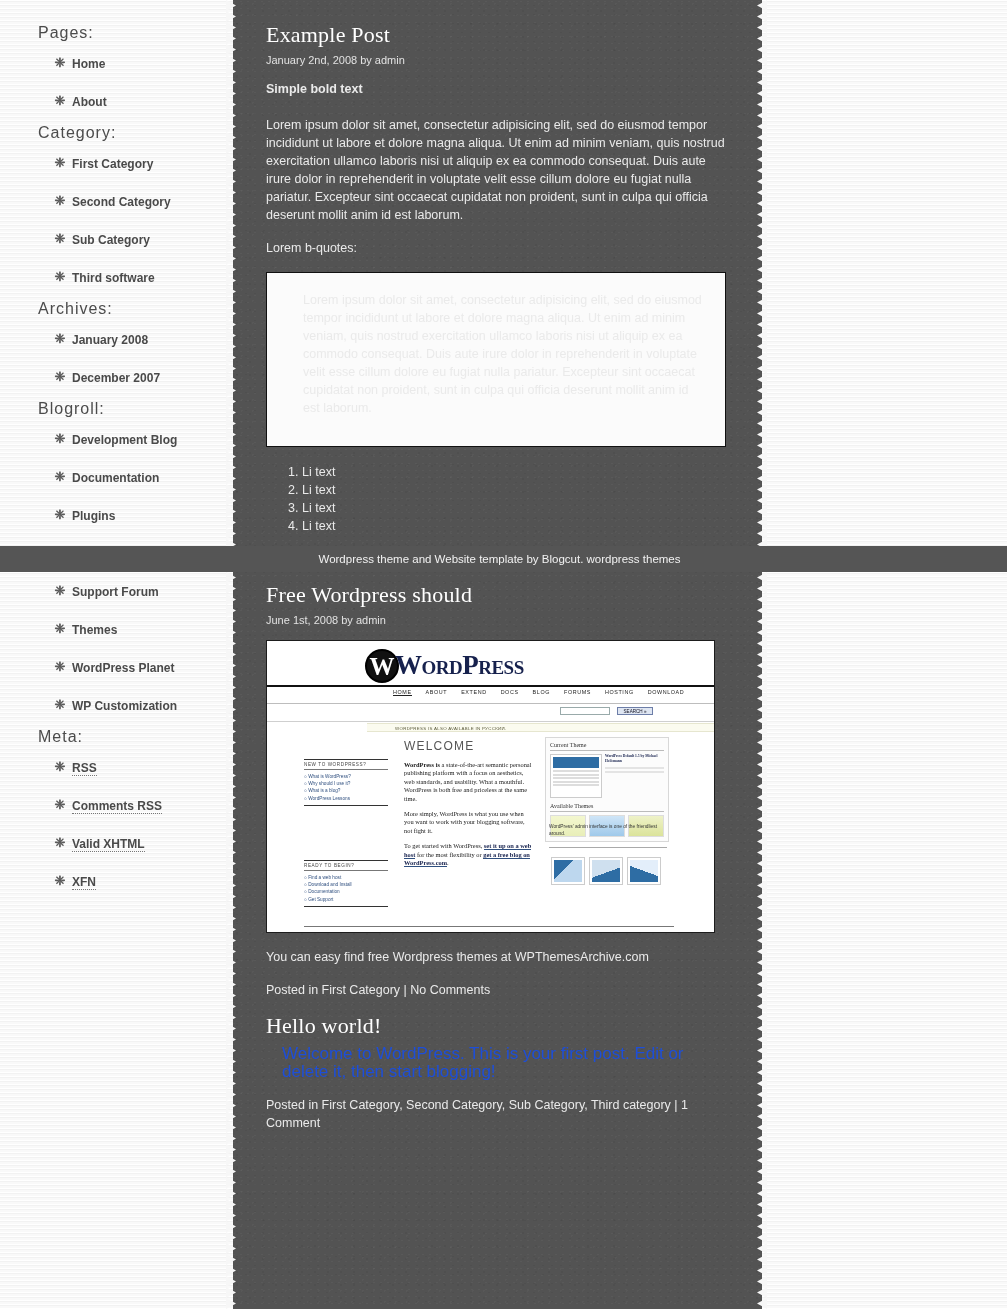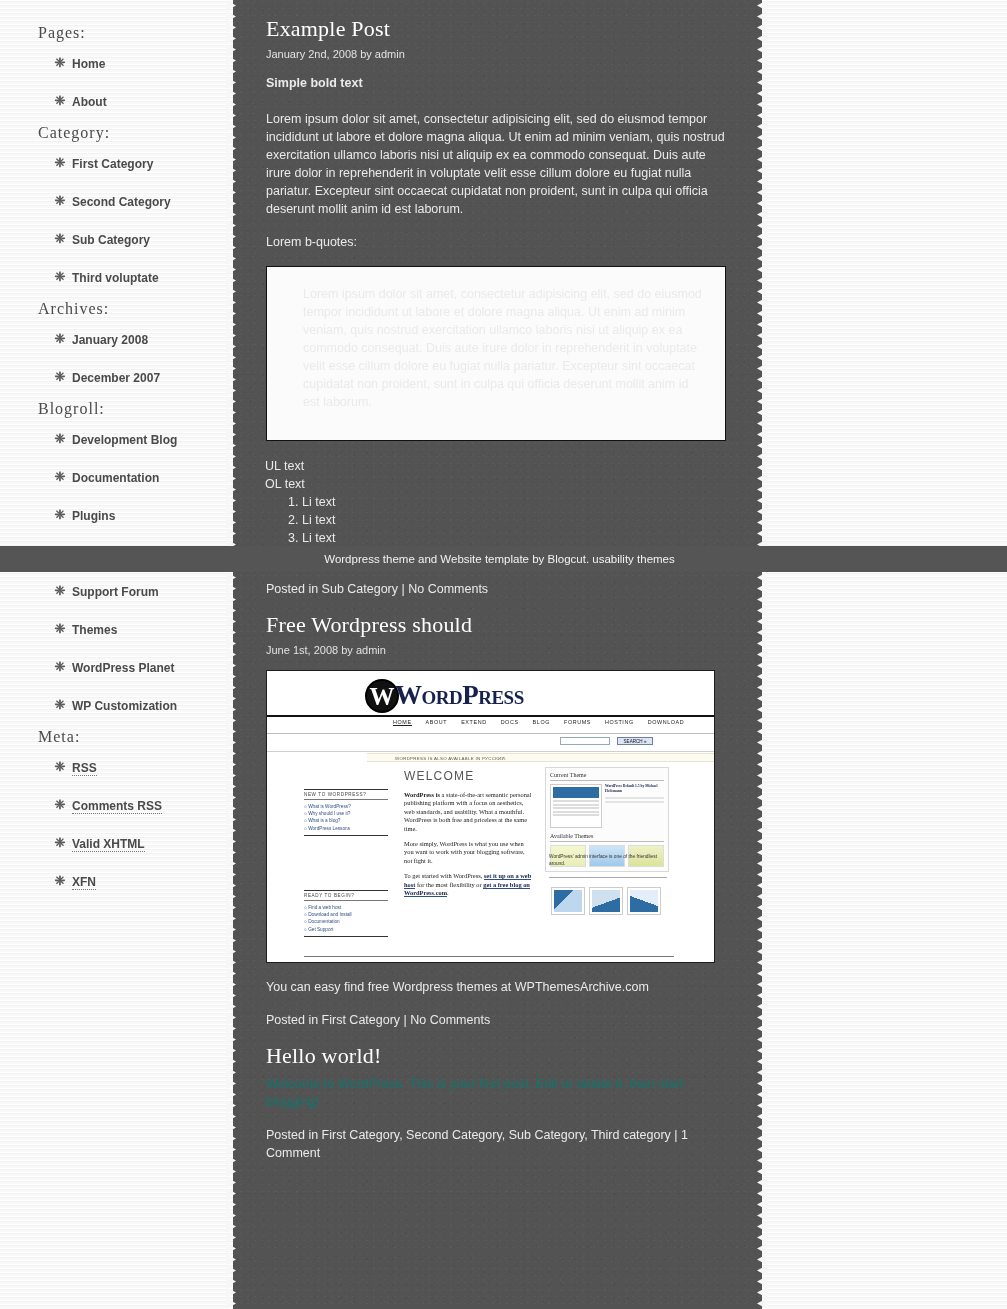--- a/index.html
+++ b/index.html
@@ -30,21 +30,21 @@
   #sidebar {
     position: absolute;
     left: 0; top: 0;
     width: 232px;
     height: 1309px;
     padding-top: 24px;
     z-index: 3;
   }
   .widget { margin-bottom: 4px; }
   .widget-title {
-    font-family: Liberation Serif, serif;
+    font-family: Liberation Sans, sans-serif;
     font-size: 16px;
     letter-spacing: 1px;
     color: #4b4b4b;
     margin: 0 0 6px 38px;
     font-weight: normal;
   }
   .widget-list { list-style: none; margin: 0; padding: 0; }
   .widget-list li {
     margin: 0 0 8px 0;
     padding: 0;
@@ -97,21 +97,21 @@
     height: 1309px;
     z-index: 4;
   }
   #torn-left  { left: 226px; }
   #torn-right { left: 757px; }
 
   #content {
     position: absolute;
     left: 266px; top: 0;
     width: 460px;
-    padding-top: 16px;
+    padding-top: 22px;
     z-index: 3;
     color: #e8e8e8;
   }
 
   .post { margin-bottom: 4px; }
   .post-title {
     font-family: "Liberation Serif", serif;
     font-weight: normal;
     font-size: 22px;
     line-height: 26px;
@@ -201,21 +201,21 @@
           <li><a href="#" class="widget-link"><span class="bullet">❈</span><span>Home</span></a></li>
           <li><a href="#" class="widget-link"><span class="bullet">❈</span><span>About</span></a></li>
         </ul>
       </div>
       <div class="widget">
         <h3 class="widget-title">Category:</h3>
         <ul class="widget-list">
           <li><a href="#" class="widget-link"><span class="bullet">❈</span><span>First Category</span></a></li>
           <li><a href="#" class="widget-link"><span class="bullet">❈</span><span>Second Category</span></a></li>
           <li><a href="#" class="widget-link"><span class="bullet">❈</span><span>Sub Category</span></a></li>
-          <li><a href="#" class="widget-link"><span class="bullet">❈</span><span>Third voluptate</span></a></li>
+          <li><a href="#" class="widget-link"><span class="bullet">❈</span><span>Third software</span></a></li>
         </ul>
       </div>
       <div class="widget">
         <h3 class="widget-title">Archives:</h3>
         <ul class="widget-list">
           <li><a href="#" class="widget-link"><span class="bullet">❈</span><span>January 2008</span></a></li>
           <li><a href="#" class="widget-link"><span class="bullet">❈</span><span>December 2007</span></a></li>
         </ul>
       </div>
       <div class="widget">
@@ -257,24 +257,20 @@
       <h2 class="post-title">Example Post</h2>
       <div class="post-meta">January 2nd, 2008 by admin</div>
       <div class="post-body">
         <p class="bold-line">Simple bold text</p>
         <p>Lorem ipsum dolor sit amet, consectetur adipisicing elit, sed do eiusmod tempor incididunt ut labore et dolore magna aliqua. Ut enim ad minim veniam, quis nostrud exercitation ullamco laboris nisi ut aliquip ex ea commodo consequat. Duis aute irure dolor in reprehenderit in voluptate velit esse cillum dolore eu fugiat nulla pariatur. Excepteur sint occaecat cupidatat non proident, sunt in culpa qui officia deserunt mollit anim id est laborum.</p>
         <p>Lorem b-quotes:</p>
         <blockquote>
           <p>Lorem ipsum dolor sit amet, consectetur adipisicing elit, sed do eiusmod tempor incididunt ut labore et dolore magna aliqua. Ut enim ad minim veniam, quis nostrud exercitation ullamco laboris nisi ut aliquip ex ea commodo consequat. Duis aute irure dolor in reprehenderit in voluptate velit esse cillum dolore eu fugiat nulla pariatur. Excepteur sint occaecat cupidatat non proident, sunt in culpa qui officia deserunt mollit anim id est laborum.</p>
         </blockquote>
         <div class="list-block">
-          <ul class="plain-list" id="ul-list">
-              <li>UL text</li>
-              <li>OL text</li>
-            </ul>
           <ol class="num-list" id="ol-list">
               <li>Li text</li>
               <li>Li text</li>
               <li>Li text</li>
               <li>Li text</li>
             </ol>
         </div>
       </div>
       <div class="posted-in">Posted in Sub Category | No Comments</div>
     </div>
@@ -372,23 +368,23 @@
           <div style="position:absolute;left:37px;top:285px;width:370px;height:1px;background:#777;"></div>
         </div>
       </div>
 
       <p style="font-size:12.5px;line-height:18px;color:#eaeaea;margin:0 0 15px 0;">You can easy find free Wordpress themes at WPThemesArchive.com</p>
       <div class="posted-in">Posted in First Category | No Comments</div>
     </div>
 
     <div class="post">
       <h2 class="post-title">Hello world!</h2>
-      <p style="font-size:13px;line-height:18px;color:#0f766e;margin:0 0 15px 0;">Welcome to WordPress. This is your first post. Edit or delete it, then start blogging!</p>
+      <p style="font-size:17px;line-height:18px;color:#1d4ed8;margin:0 0 15px 16px;">Welcome to WordPress. This is your first post. Edit or delete it, then start blogging!</p>
       <div class="posted-in">Posted in First Category, Second Category, Sub Category, Third category | 1 Comment</div>
     </div>
 
   </div>
 
   <div id="credit-bar">
-    <a href="#">Wordpress theme and Website template by Blogcut. usability themes</a>
+    <a href="#">Wordpress theme and Website template by Blogcut. wordpress themes</a>
   </div>
 
 </div>
 
 </body></html>

